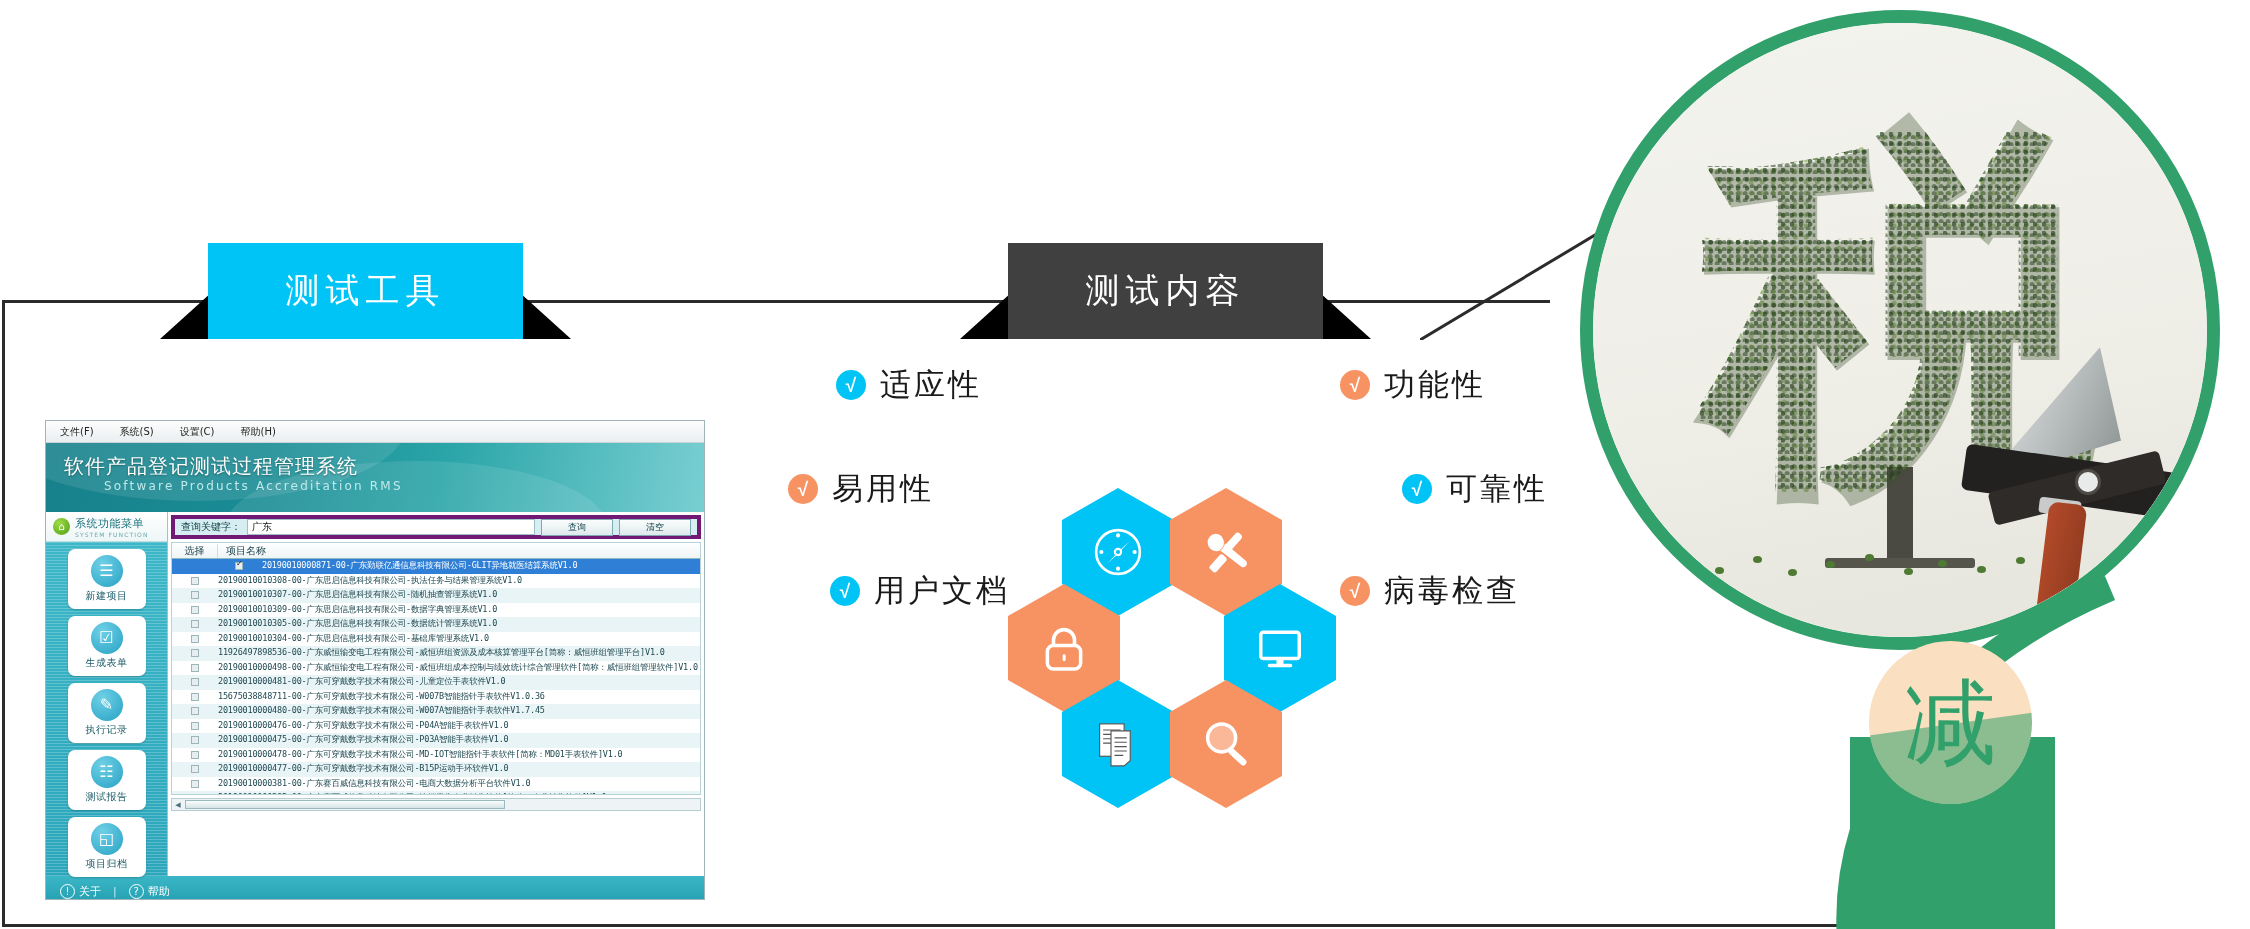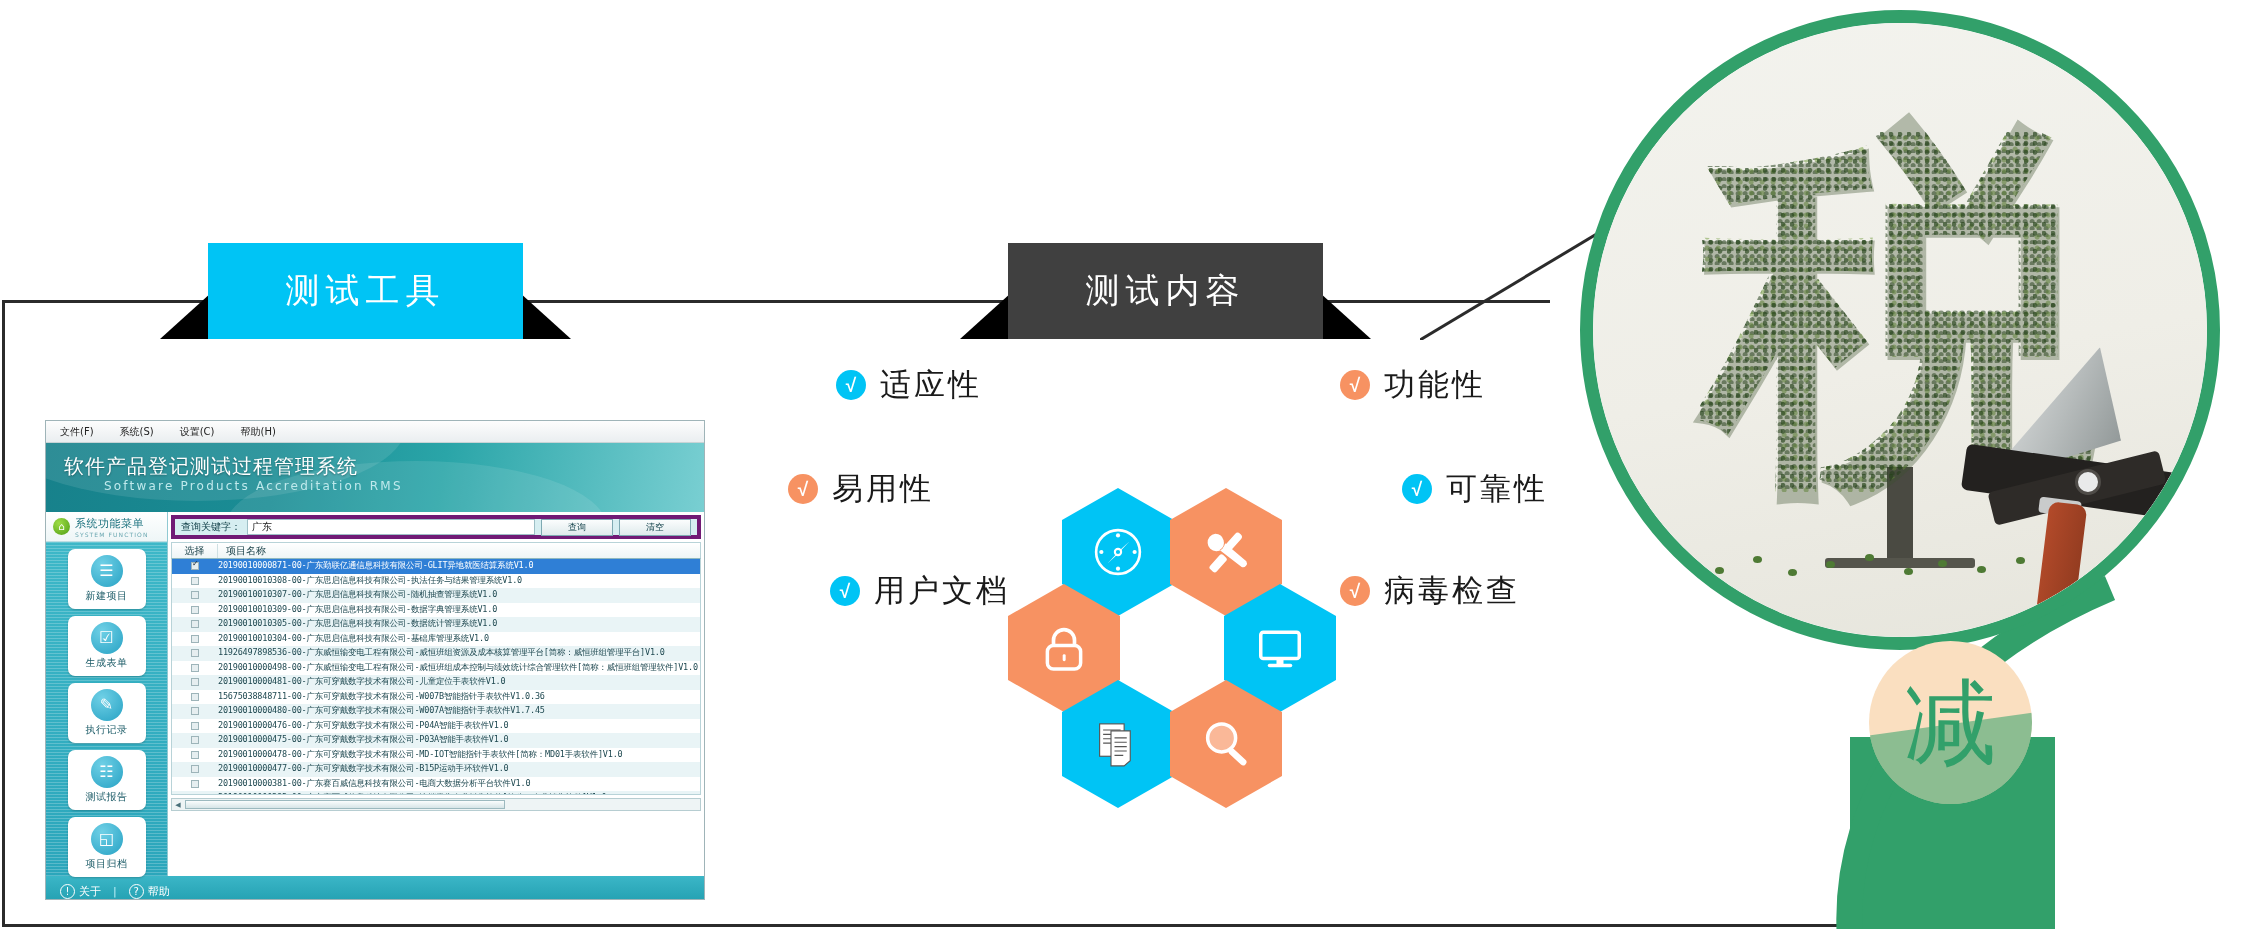--- a/index.html
+++ b/index.html
@@ -150,21 +150,21 @@
     border: 1px solid #b8d3d8; border-bottom: 1px solid #8fb8bf; color: #143c44;
   }
   .tbl-head .c1 { width: 46px; text-align: center; border-right: 1px solid #cfe0e3; }
   .tbl-head .c2 { padding-left: 8px; }
   .tbl-rows {
     border: 1px solid #b8d3d8; border-top: none; height: 236px; overflow: hidden;
     background: #fff;
   }
   .trow { display: flex; align-items: center; height: 14.5px; font-size: 8.5px; }
   .trow:nth-child(odd) { background: #e9f4f6; }
-  .trow.sel { background: #2f7fd6; color: #fff; }
+  .trow.sel { background: #2f7fd6; color: #fff; padding-left: 44px; }
   .trow .ck {
     width: 46px; display: flex; align-items: center; justify-content: center;
   }
   .trow .ck i {
     width: 8px; height: 8px; display: inline-block; background: #e6eef0;
     border: 1px solid #9db4b9; position: relative;
   }
   .trow.sel .ck i::after {
     content: "\2713"; position: absolute; left: 0px; top: -3px;
     font-size: 8px; color: #123; line-height: 1;

